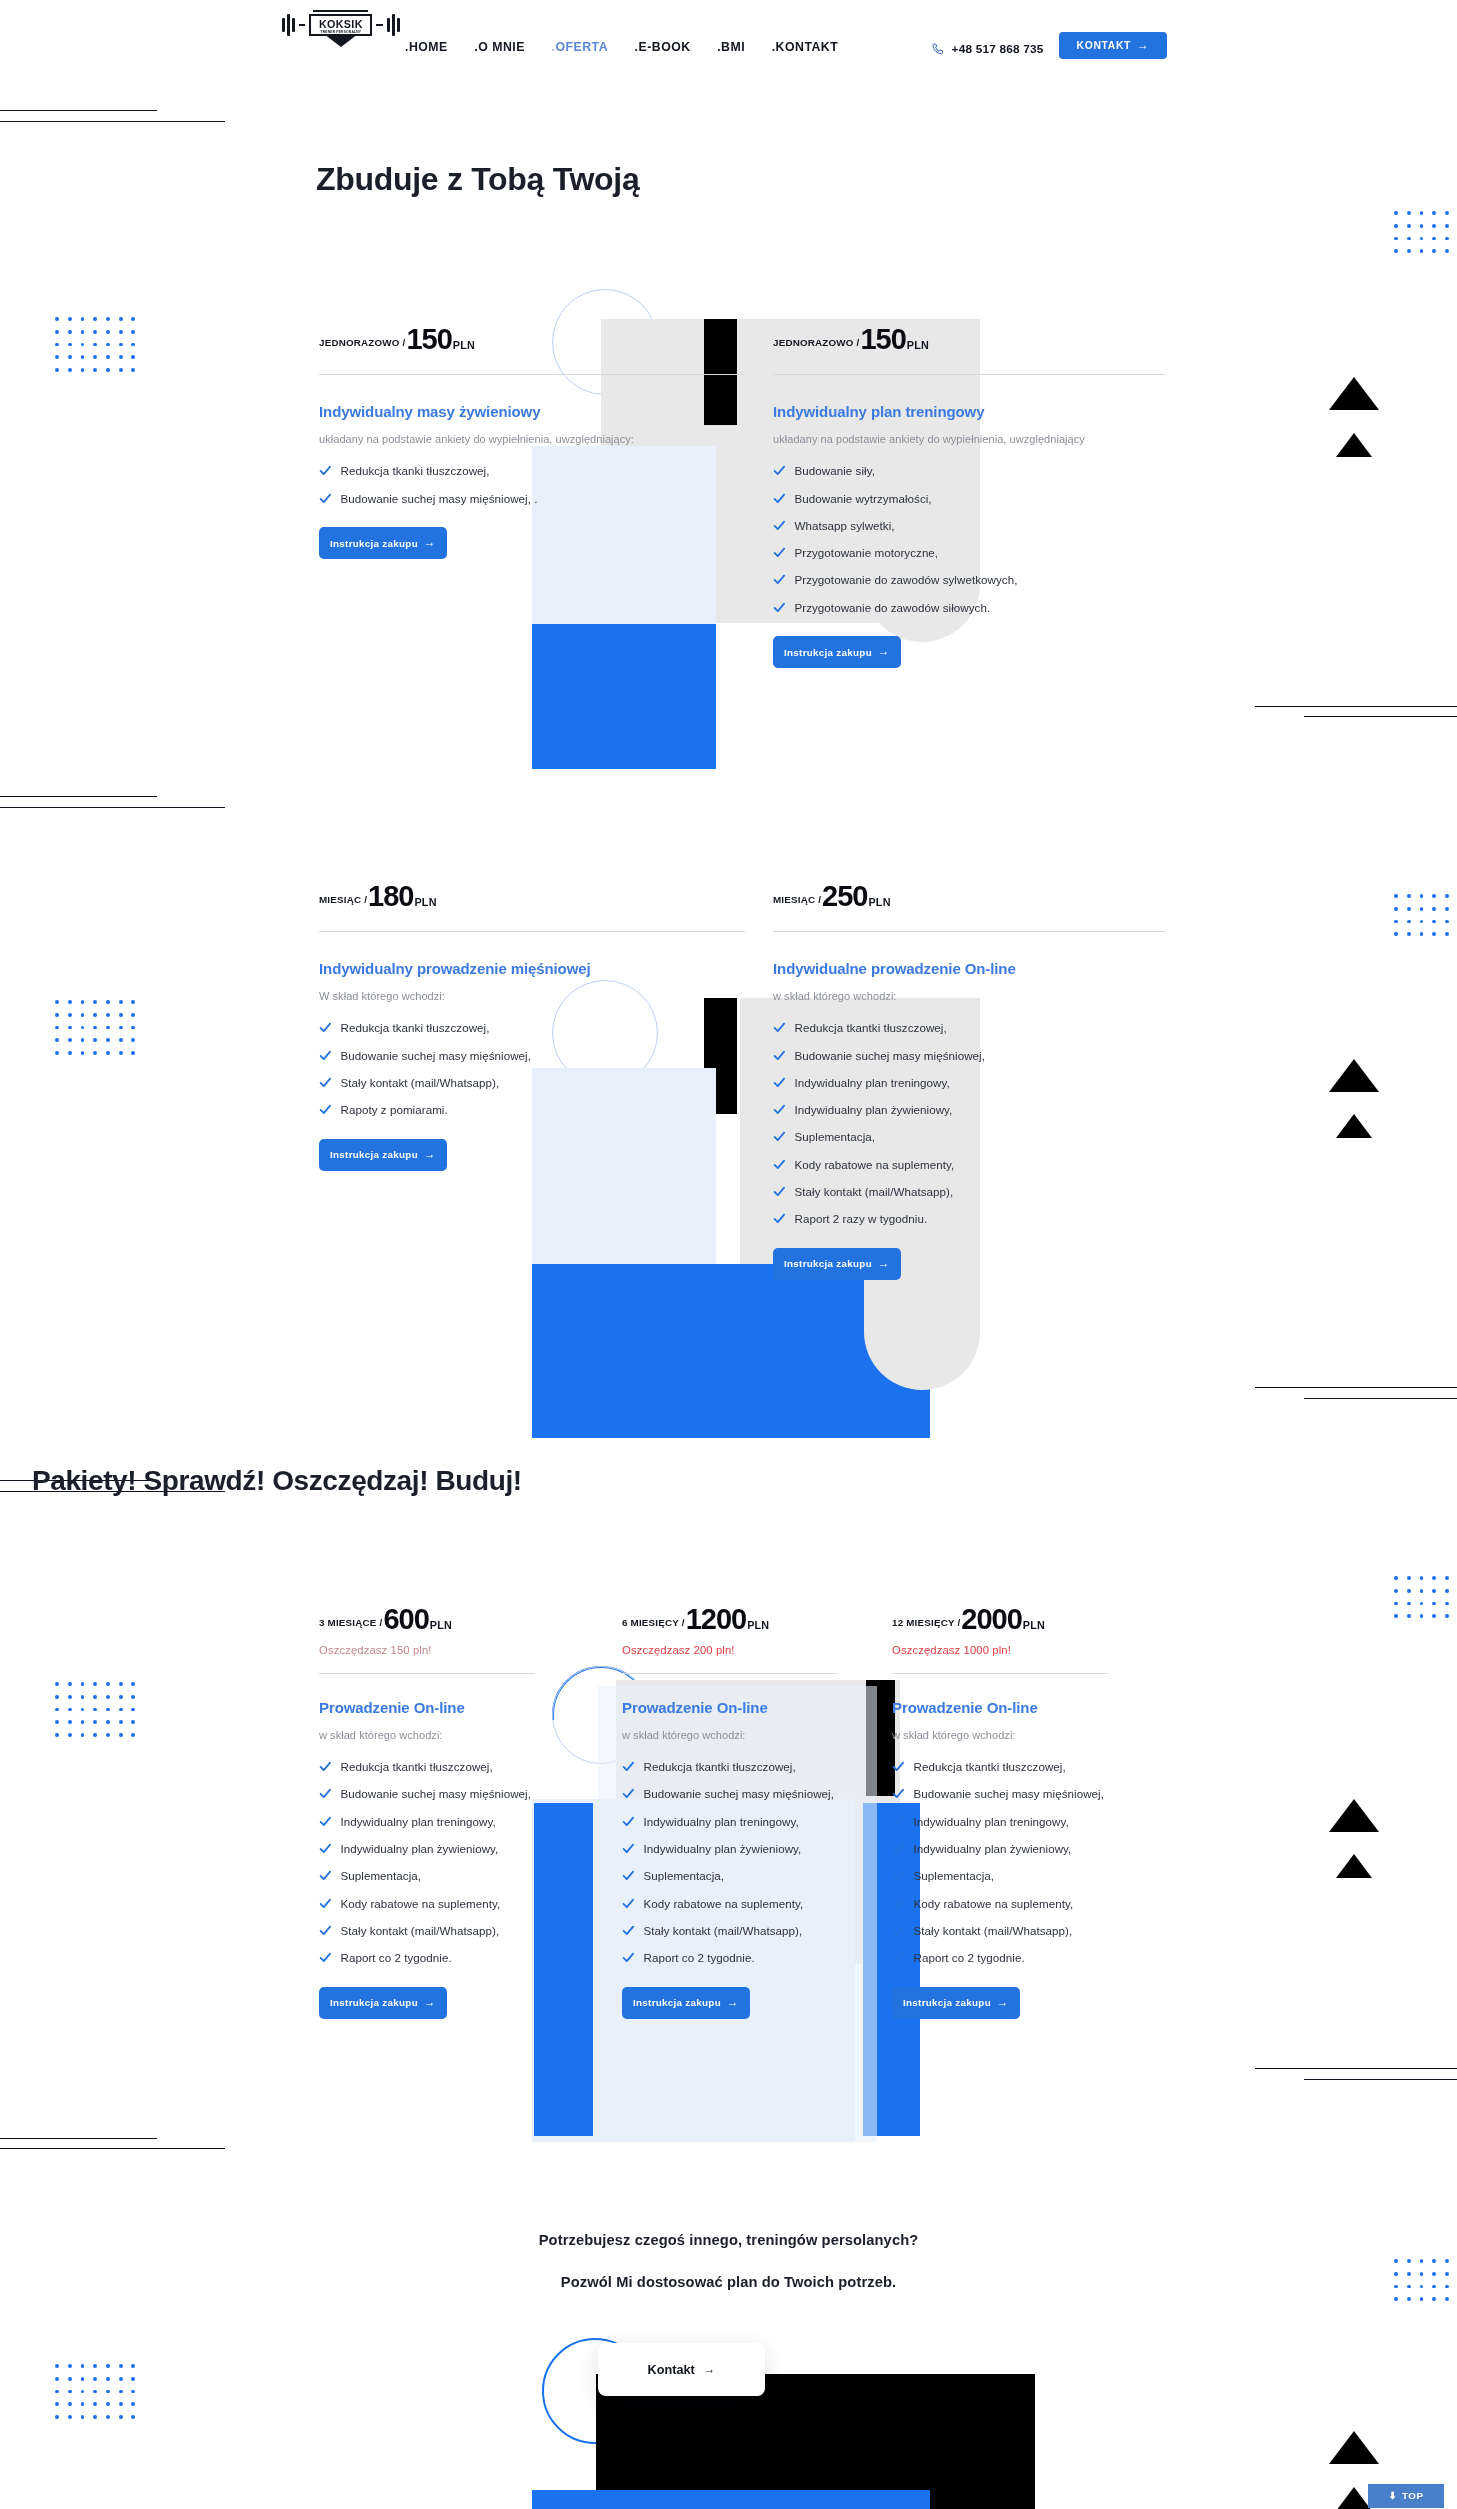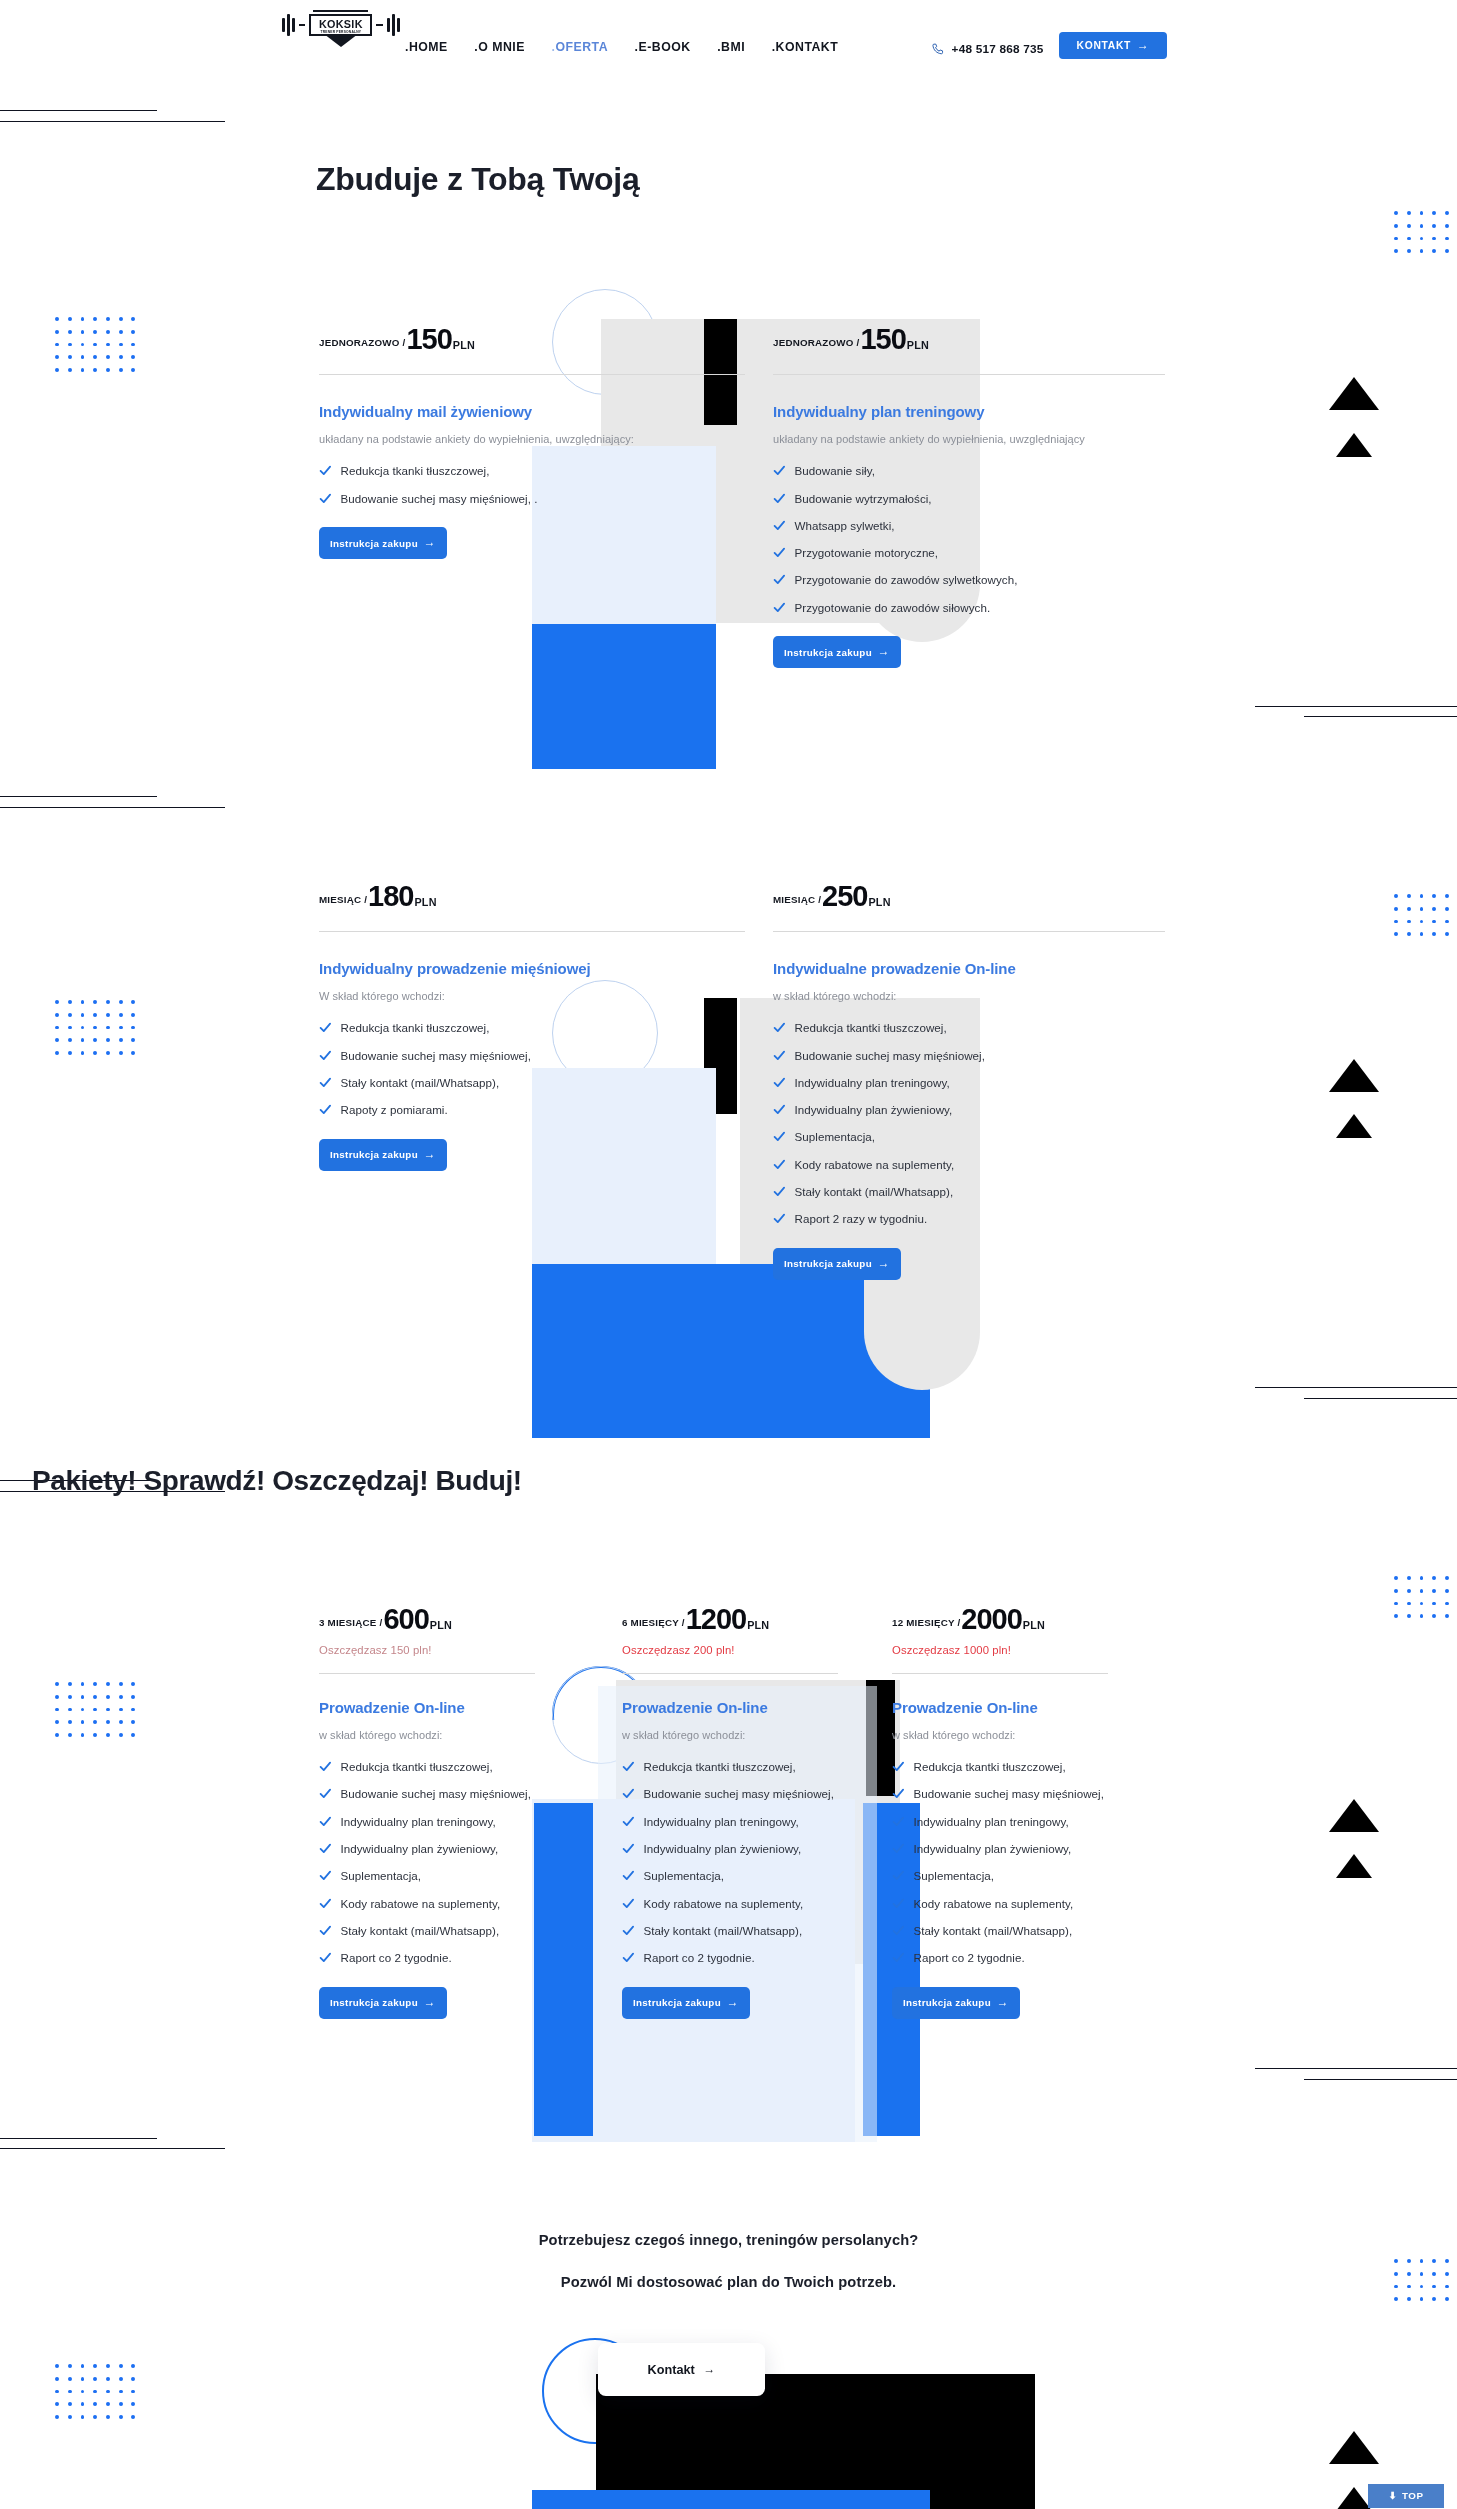--- a/index.html
+++ b/index.html
@@ -502,21 +502,21 @@
 <div class="blk blk-black" style="left:596px;top:2374px;width:439px;height:135px;"></div>
 <div class="blk blk-blue" style="left:532px;top:2490px;width:398px;height:19.6px;"></div>
 
 <div id="card-0" class="card" style="left:319px;top:323px;width:426px;">
     <div class="price-line">
       <span class="price-period">JEDNORAZOWO /</span>
       <span class="price-amount">150</span>
       <span class="price-cur">PLN</span>
     </div>
     <div class="divider"></div>
-    <div class="card-title" style="margin-top:27.4px">Indywidualny mail żywieniowy</div>
+    <div class="card-title" style="margin-top:27.4px">Indywidualny masy żywieniowy</div>
     <div class="card-sub">układany na podstawie ankiety do wypiełnienia, uwzględniający:</div>
     <div class="feat-list">
       <div class="feat">
         <svg class="chk" viewBox="0 0 24 24" fill="none" stroke="#2272e0" stroke-width="3.4" stroke-linecap="round" stroke-linejoin="round">
           <path d="M3 13l6 6L21 5"></path>
         </svg>
         <span>Redukcja tkanki tłuszczowej,</span>
       </div>
       <div class="feat">
         <svg class="chk" viewBox="0 0 24 24" fill="none" stroke="#2272e0" stroke-width="3.4" stroke-linecap="round" stroke-linejoin="round">

